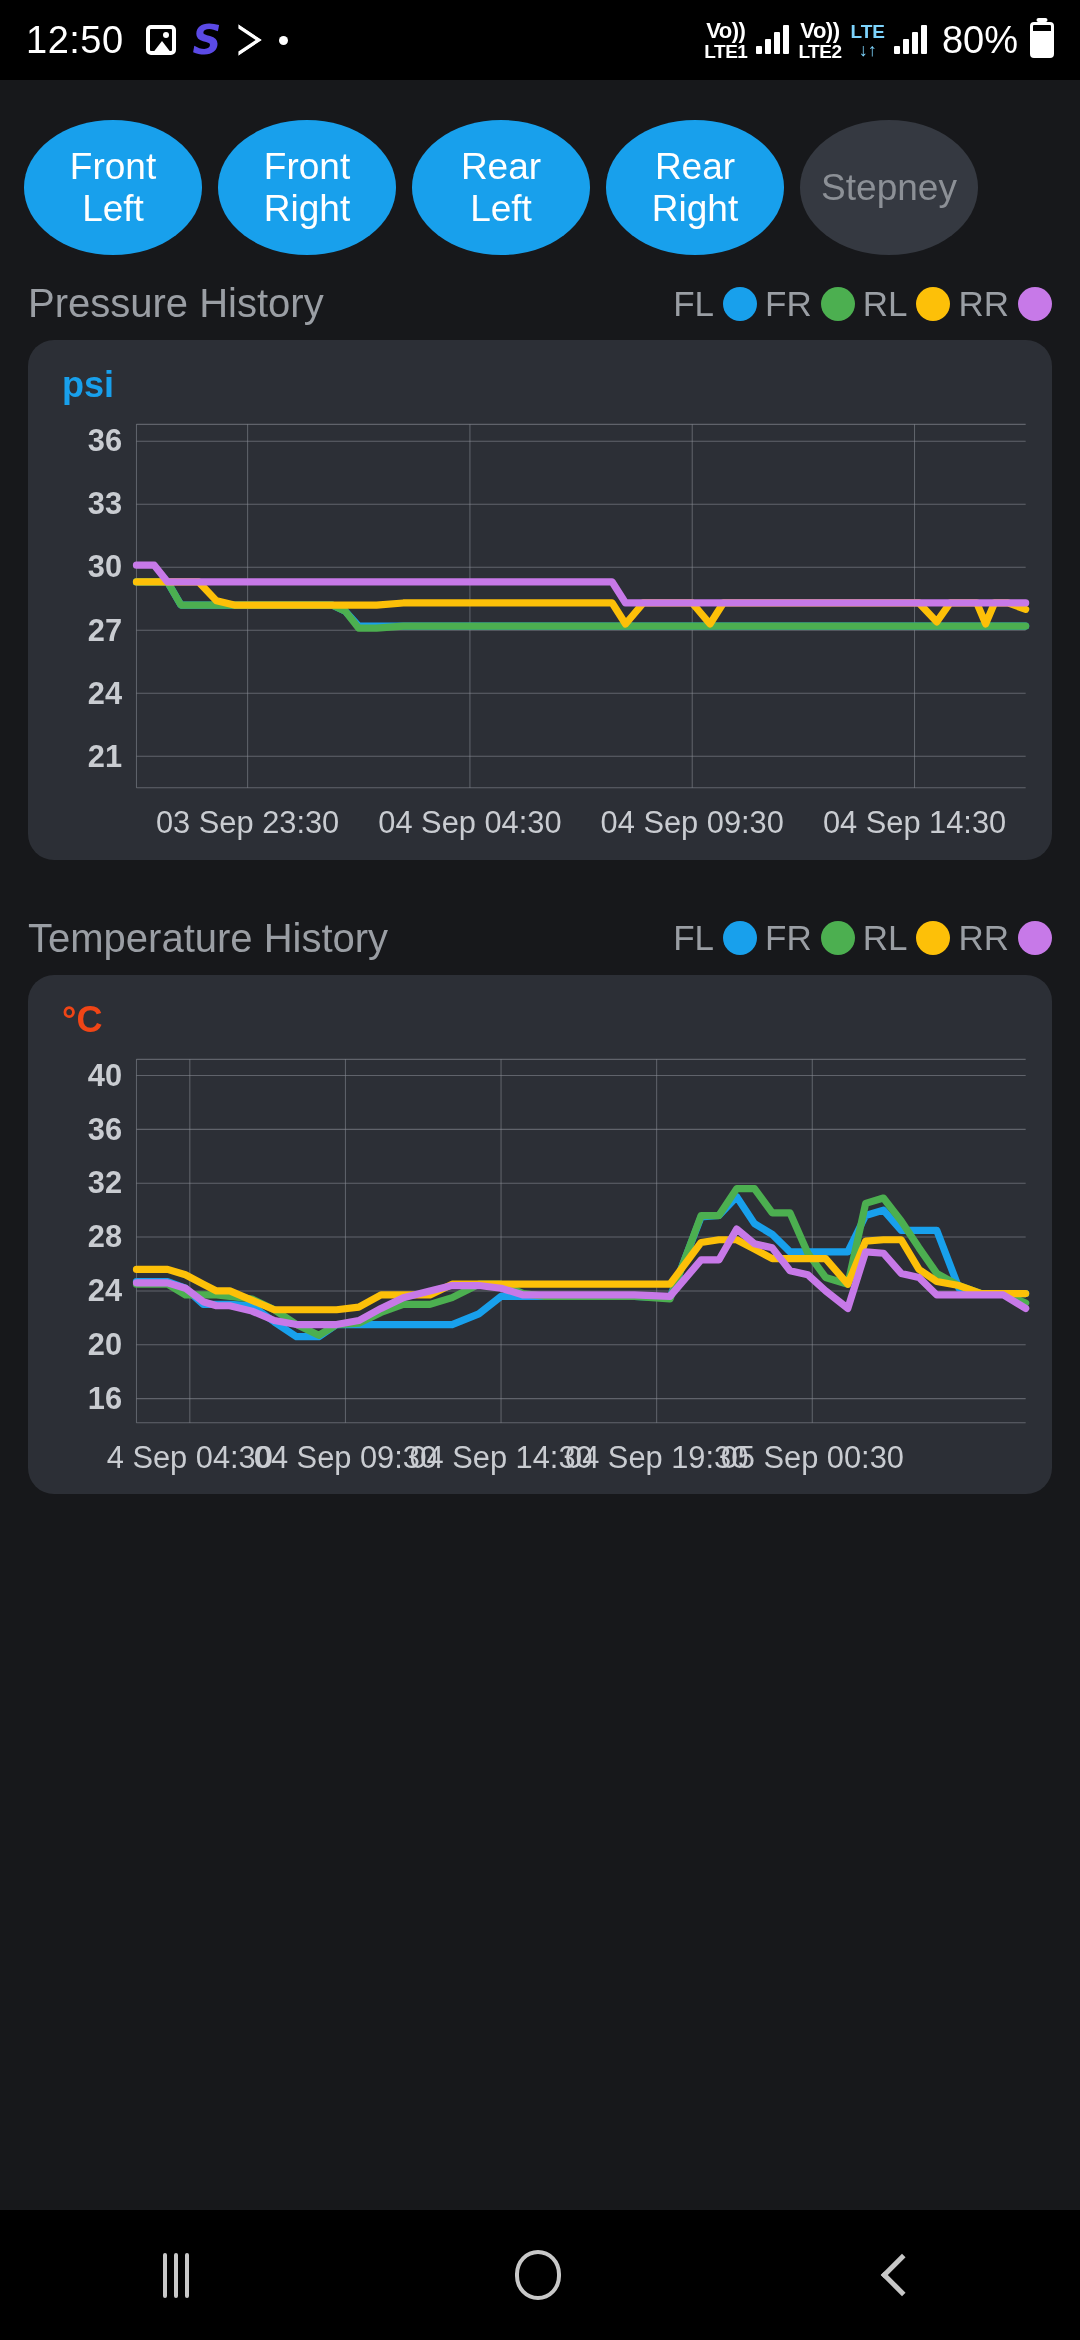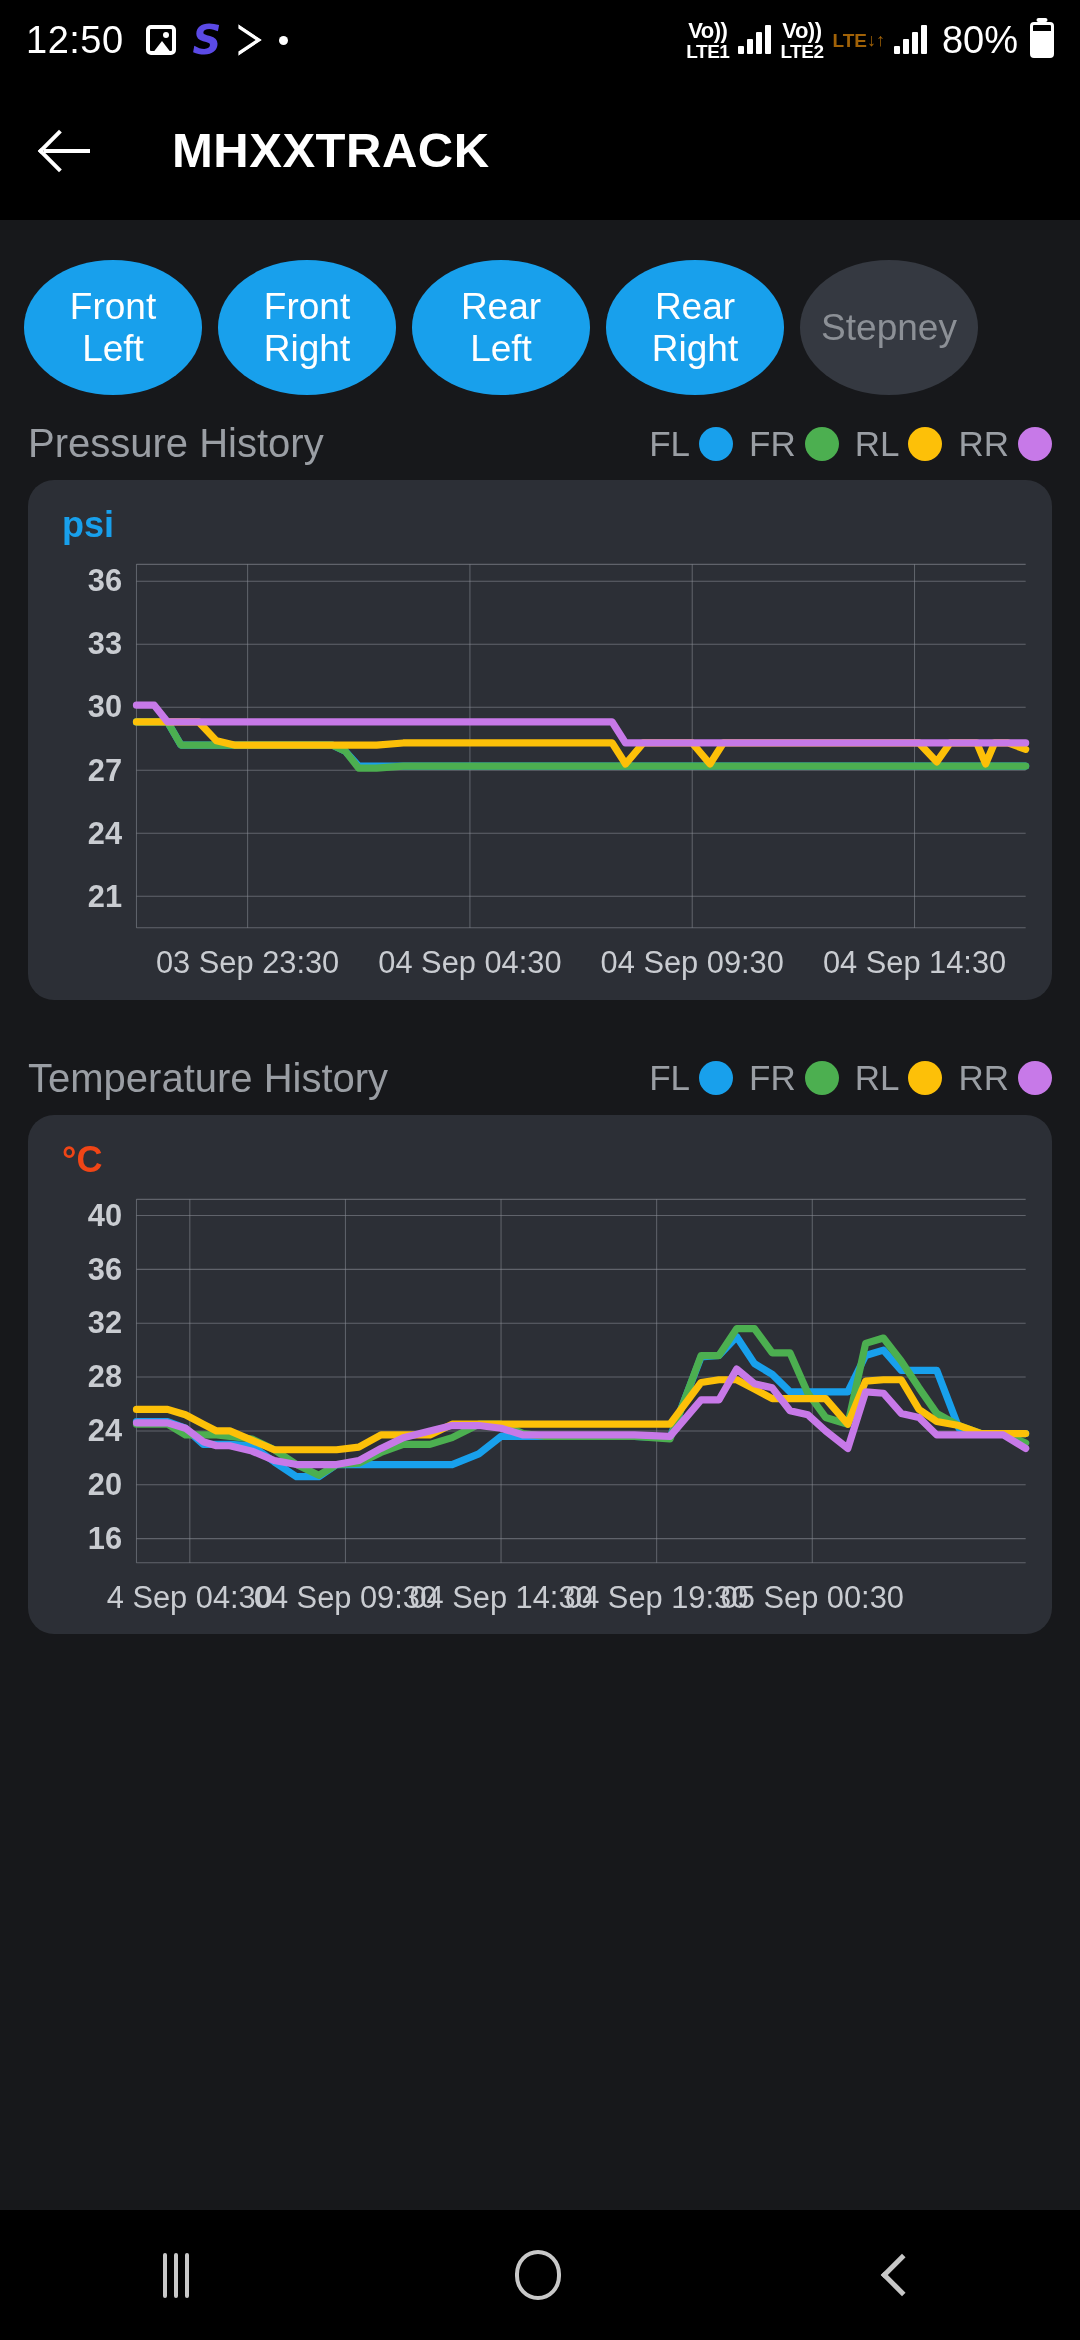--- a/index.html
+++ b/index.html
@@ -45,21 +45,21 @@
 
   .volte { display:flex; flex-direction:column; align-items:center; line-height:1; color:#fff; }
   .volte .v1 { font-size:22px; font-weight:700; letter-spacing:-.5px; }
   .volte .v2 { font-size:19px; font-weight:700; letter-spacing:-.5px; }
   .bars { display:flex; align-items:flex-end; gap:3px; height:28px; }
   .bars i { display:block; width:6px; background:#fff; border-radius:1px; }
   .bars i:nth-child(1){height:8px}
   .bars i:nth-child(2){height:15px}
   .bars i:nth-child(3){height:22px}
   .bars i:nth-child(4){height:29px}
-  .lte-ud { display:flex; flex-direction:row; align-items:center; color:#a16207; line-height:1; }
+  .lte-ud { display:flex; flex-direction:column; align-items:center; color:#7dd3fc; line-height:1; }
   .lte-ud .t1 { font-size:19px; font-weight:700; }
   .lte-ud .t2 { font-size:18px; font-weight:700; }
   .sb-batt-txt { font-size:38px; color:#fff; font-weight:400; margin-left:6px;}
   .batt {
     width:24px; height:36px; border:3px solid #fff; border-radius:4px; position:relative; margin-left:3px;
     background:linear-gradient(to top,#fff 80%, transparent 80%);
   }
   .batt::after{content:"";position:absolute;top:-7px;left:50%;transform:translateX(-50%);width:11px;height:4px;background:#fff;border-radius:2px;}
 
   
@@ -86,21 +86,21 @@
   .chip.active { background:#18a0ec; color:#fff; }
   .chip.inactive { background:#353941; color:#8c9096; }
 
   .sec-head {
     display:flex; align-items:center; justify-content:space-between;
     padding:26px 28px 14px 28px;
     text-align:center;
   }
   .sec-title { color:#9a9ea4; font-size:40px; font-weight:400; }
   .legend { display:flex; align-items:center; gap:0; }
-  .legend .lg { display:flex; align-items:center; gap:9px; margin-left:16px; }
+  .legend .lg { display:flex; align-items:center; gap:9px; margin-left:8px; }
   .legend .lg:first-child { margin-left:0; }
   .legend .lab { color:#9a9ea4; font-size:35px; }
   .legend .dot { width:34px; height:34px; border-radius:50%; }
 
   .card {
     margin:0 28px; background:#2c2f36; border-radius:26px; padding:24px 14px 8px 14px;
     position:relative;
   }
   .unit { font-size:36px; font-weight:700; margin:0 0 4px 20px; }
   .unit.psi { color:#18a0ec; }
@@ -154,24 +154,20 @@
           <i></i>
           <i></i>
           <i></i>
           <i></i>
         </span>
       <span class="sb-batt-txt">80%</span>
       <span class="batt"></span>
     </span>
   </div>
 
-  <div class="appbar">
-    <div class="back-arrow"></div>
-    <div class="app-title">MHXXTRACK</div>
-  </div>
 
   <div class="content">
 
     <div class="chips">
       <div class="chip active">
         <span>Front</span>
         <span>Left</span>
       </div>
       <div class="chip active">
         <span>Front</span>

